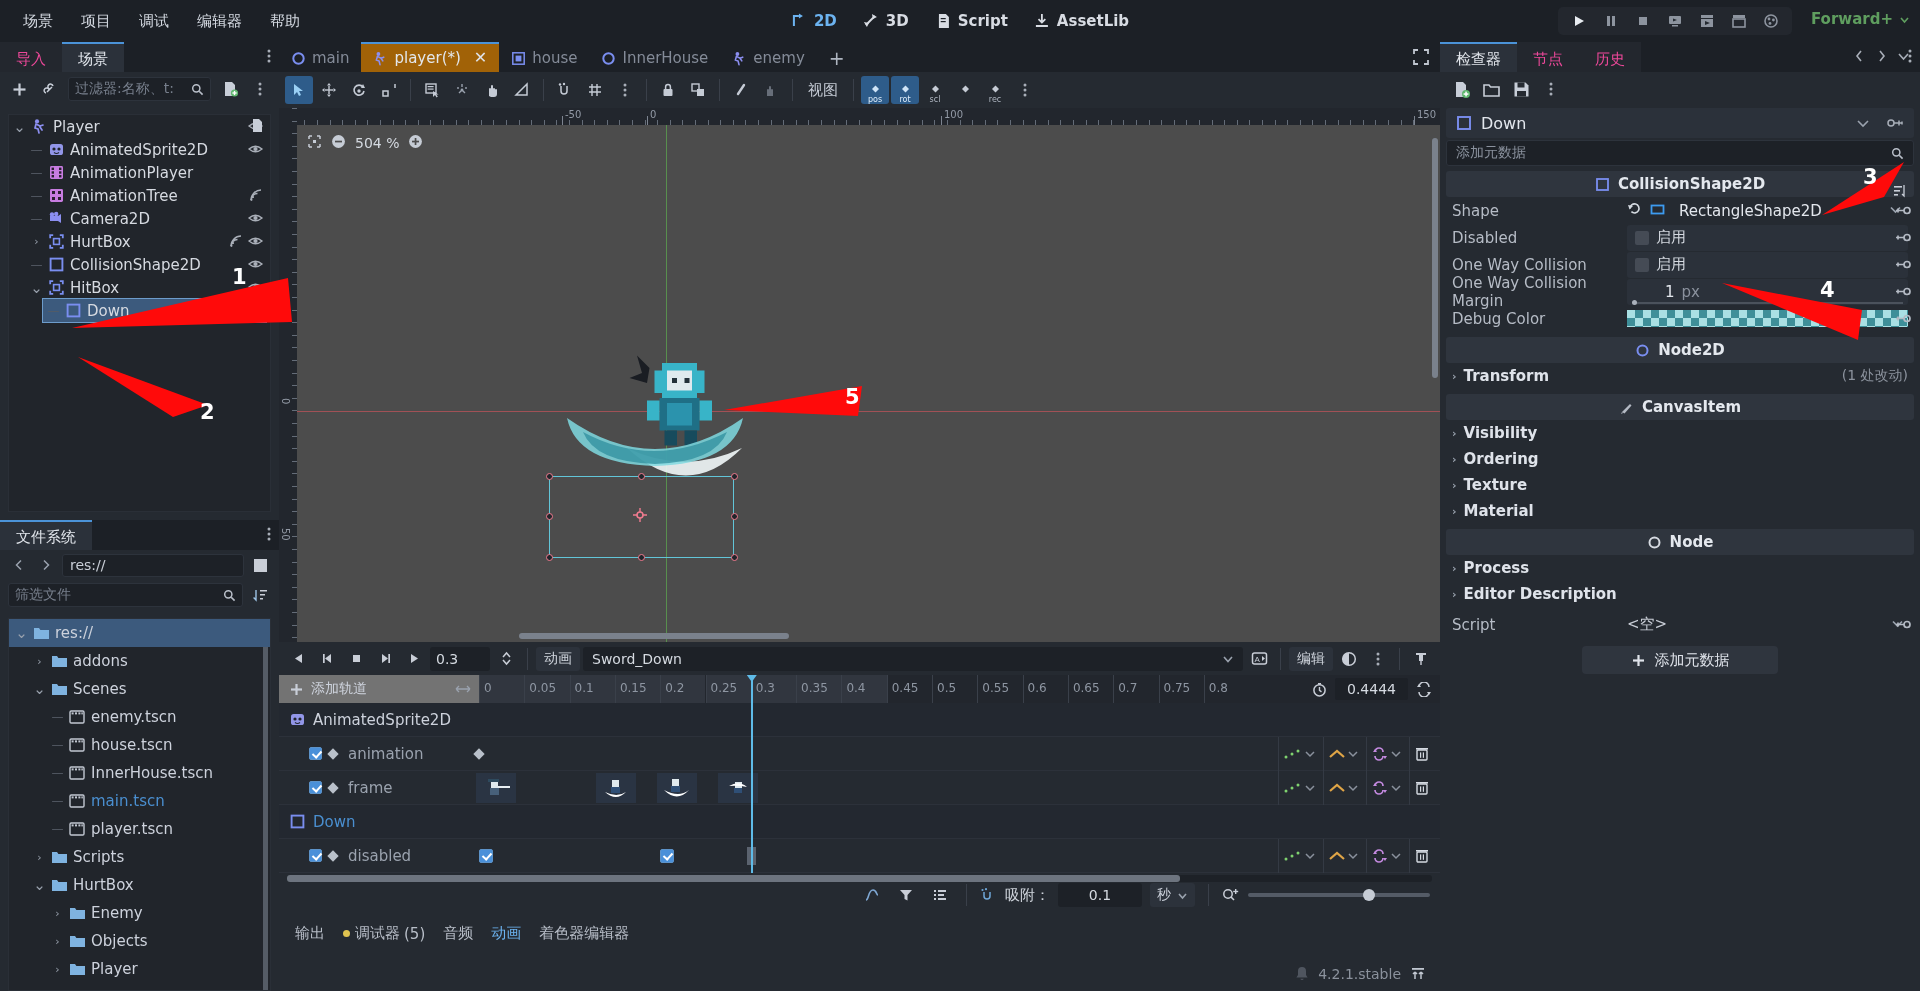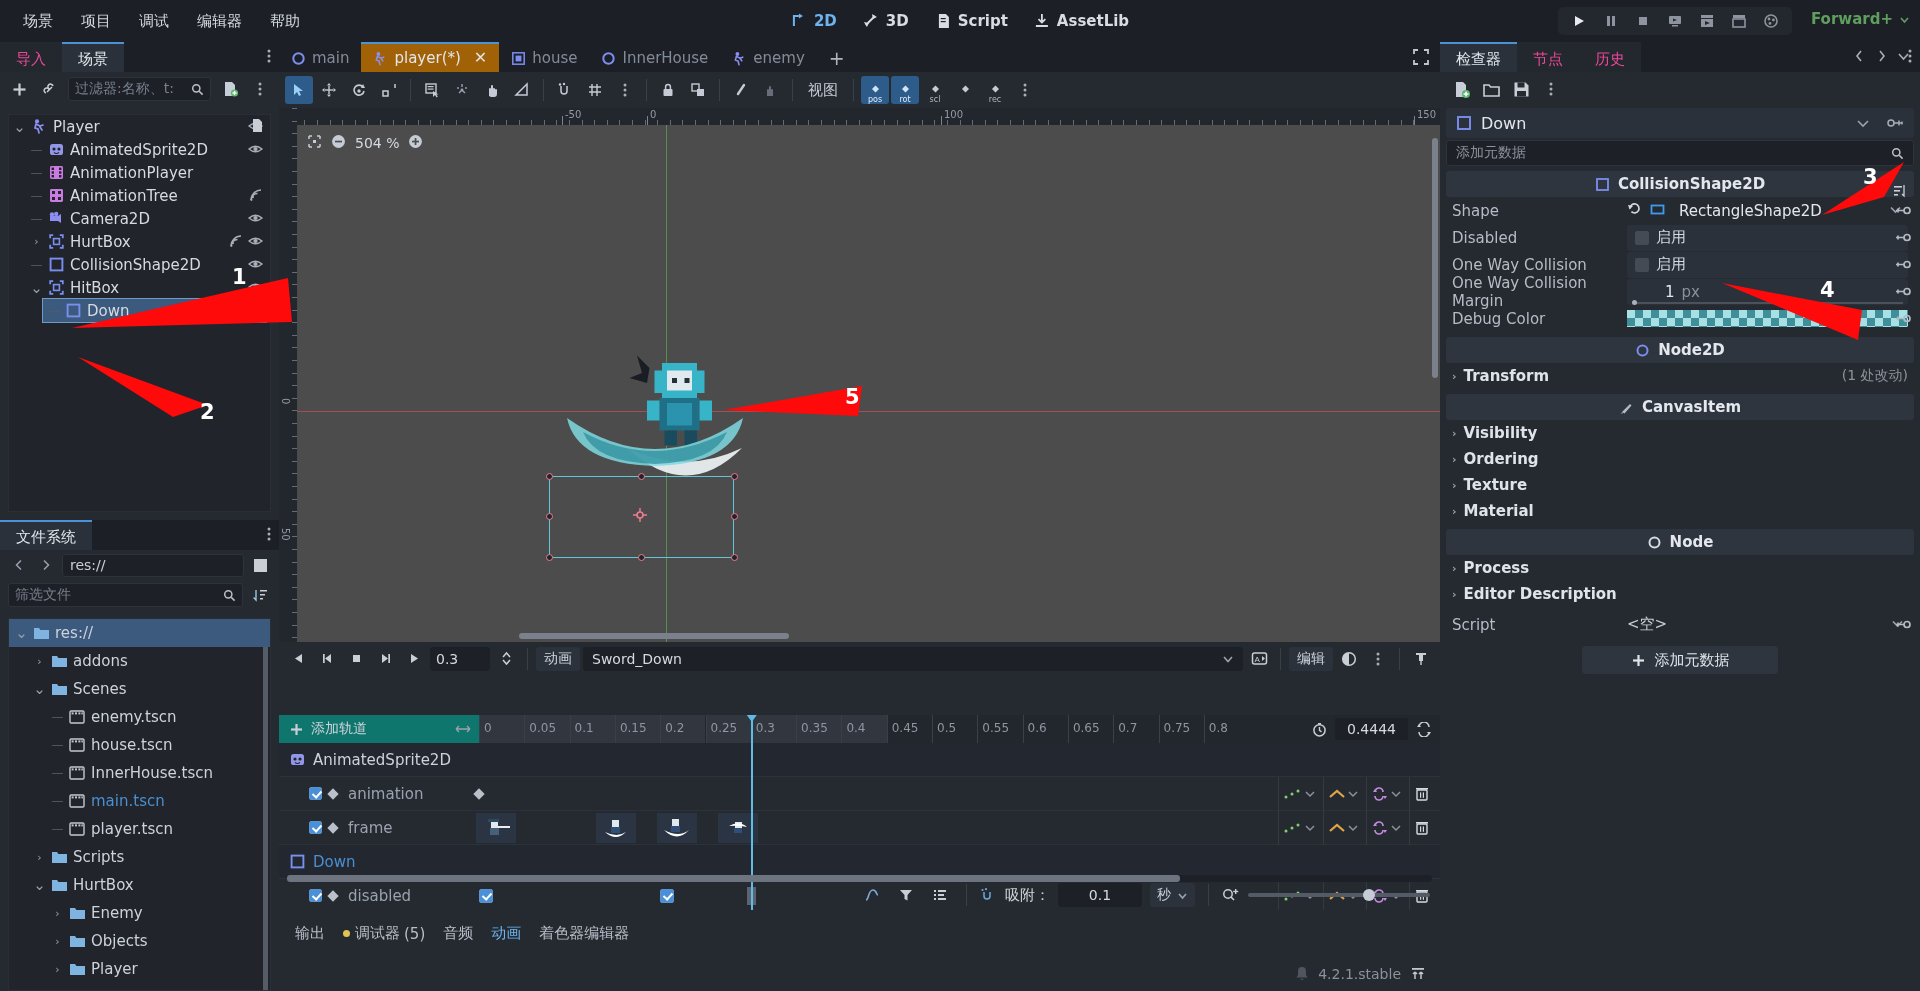--- a/index.html
+++ b/index.html
@@ -118,21 +118,21 @@
   .abtn { width:26px; height:24px; display:flex; align-items:center;
     justify-content:center; border-radius:3px; color:#c9ced7; }
   .numfield { width:60px; height:24px; background:#1d2127; border-radius:3px;
     display:flex; align-items:center; padding:0 6px; font-size:14px; color:#d5dae1; }
   .chip { height:24px; background:#2c323b; border-radius:3px; display:flex;
     align-items:center; padding:0 8px; font-size:14px; color:#cfd4dc; }
   .animsel { flex:1; height:24px; background:#1d2127; border-radius:3px;
     display:flex; align-items:center; padding:0 9px; font-size:14px; color:#d5dae1;
     justify-content:space-between; }
   .anim-track-head { height:28px; display:flex; align-items:center;
-    background:#0f766e; font-size:14px;margin-top:40px; }
+    background:#737373; font-size:14px; }
   .addtrack { width:200px; display:flex; align-items:center; gap:7px; padding-left:10px; }
   .timeline { flex:1; position:relative; height:28px; background:#22262d; }
   .tcell { position:absolute; top:0; height:28px; border-left:1px solid #3a404a;
     color:#8e96a2; font-size:12px; padding-left:4px; padding-top:6px; }
   .tcell.lit { background:#31363f; }
   .playhead { position:absolute; top:0; width:2px; background:#5fbbe8; }
   .trackrow { height:34px; display:flex; align-items:center; border-bottom:1px solid #2c313a; }
   .tname { width:200px; display:flex; align-items:center; gap:7px;
     padding-left:10px; font-size:15px; }
   .cb { width:13px; height:13px; border-radius:2px; border:1px solid #5d93c9;

